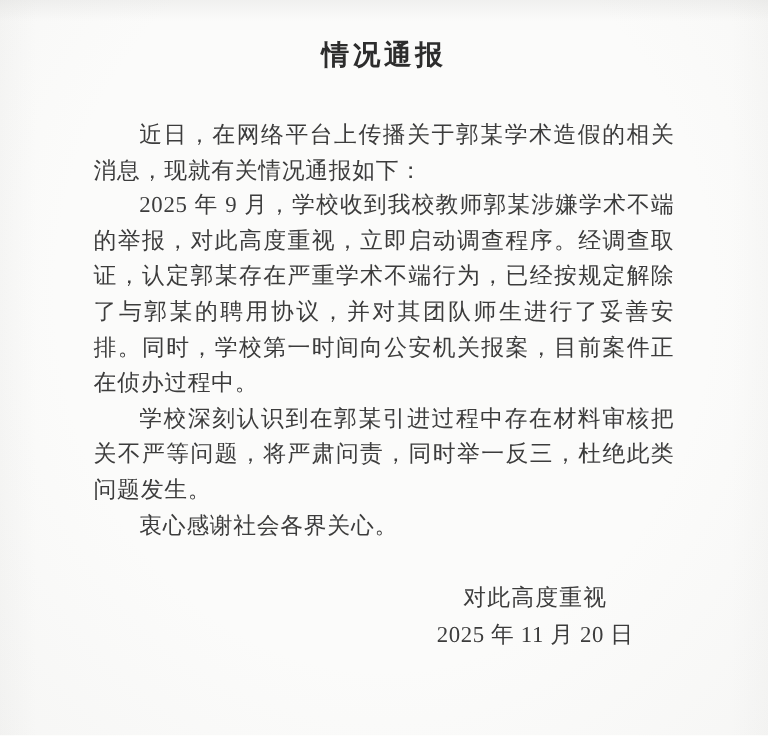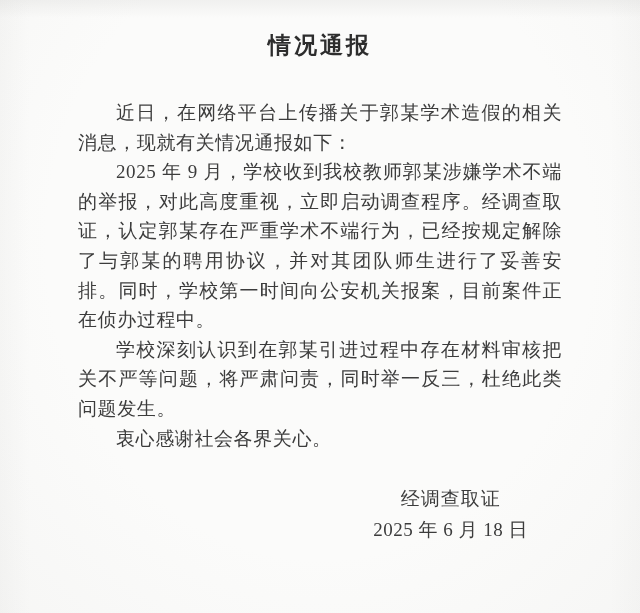--- a/index.html
+++ b/index.html
@@ -71,16 +71,16 @@
   <div class="doc-title">情况通报</div>
 
   <div class="doc-body">
     <p>近日，在网络平台上传播关于郭某学术造假的相关消息，现就有关情况通报如下：</p>
     <p>2025 年 9 月，学校收到我校教师郭某涉嫌学术不端的举报，对此高度重视，立即启动调查程序。经调查取证，认定郭某存在严重学术不端行为，已经按规定解除了与郭某的聘用协议，并对其团队师生进行了妥善安排。同时，学校第一时间向公安机关报案，目前案件正在侦办过程中。</p>
     <p>学校深刻认识到在郭某引进过程中存在材料审核把关不严等问题，将严肃问责，同时举一反三，杜绝此类问题发生。</p>
     <p>衷心感谢社会各界关心。</p>
   </div>
 
   <div class="sign-block">
-    <div class="org">经调查取证</div>
-    <div class="date">2025 年 6 月 18 日</div>
+    <div class="org">对此高度重视</div>
+    <div class="date">2025 年 11 月 20 日</div>
   </div>
 </div>
 
 </body></html>

